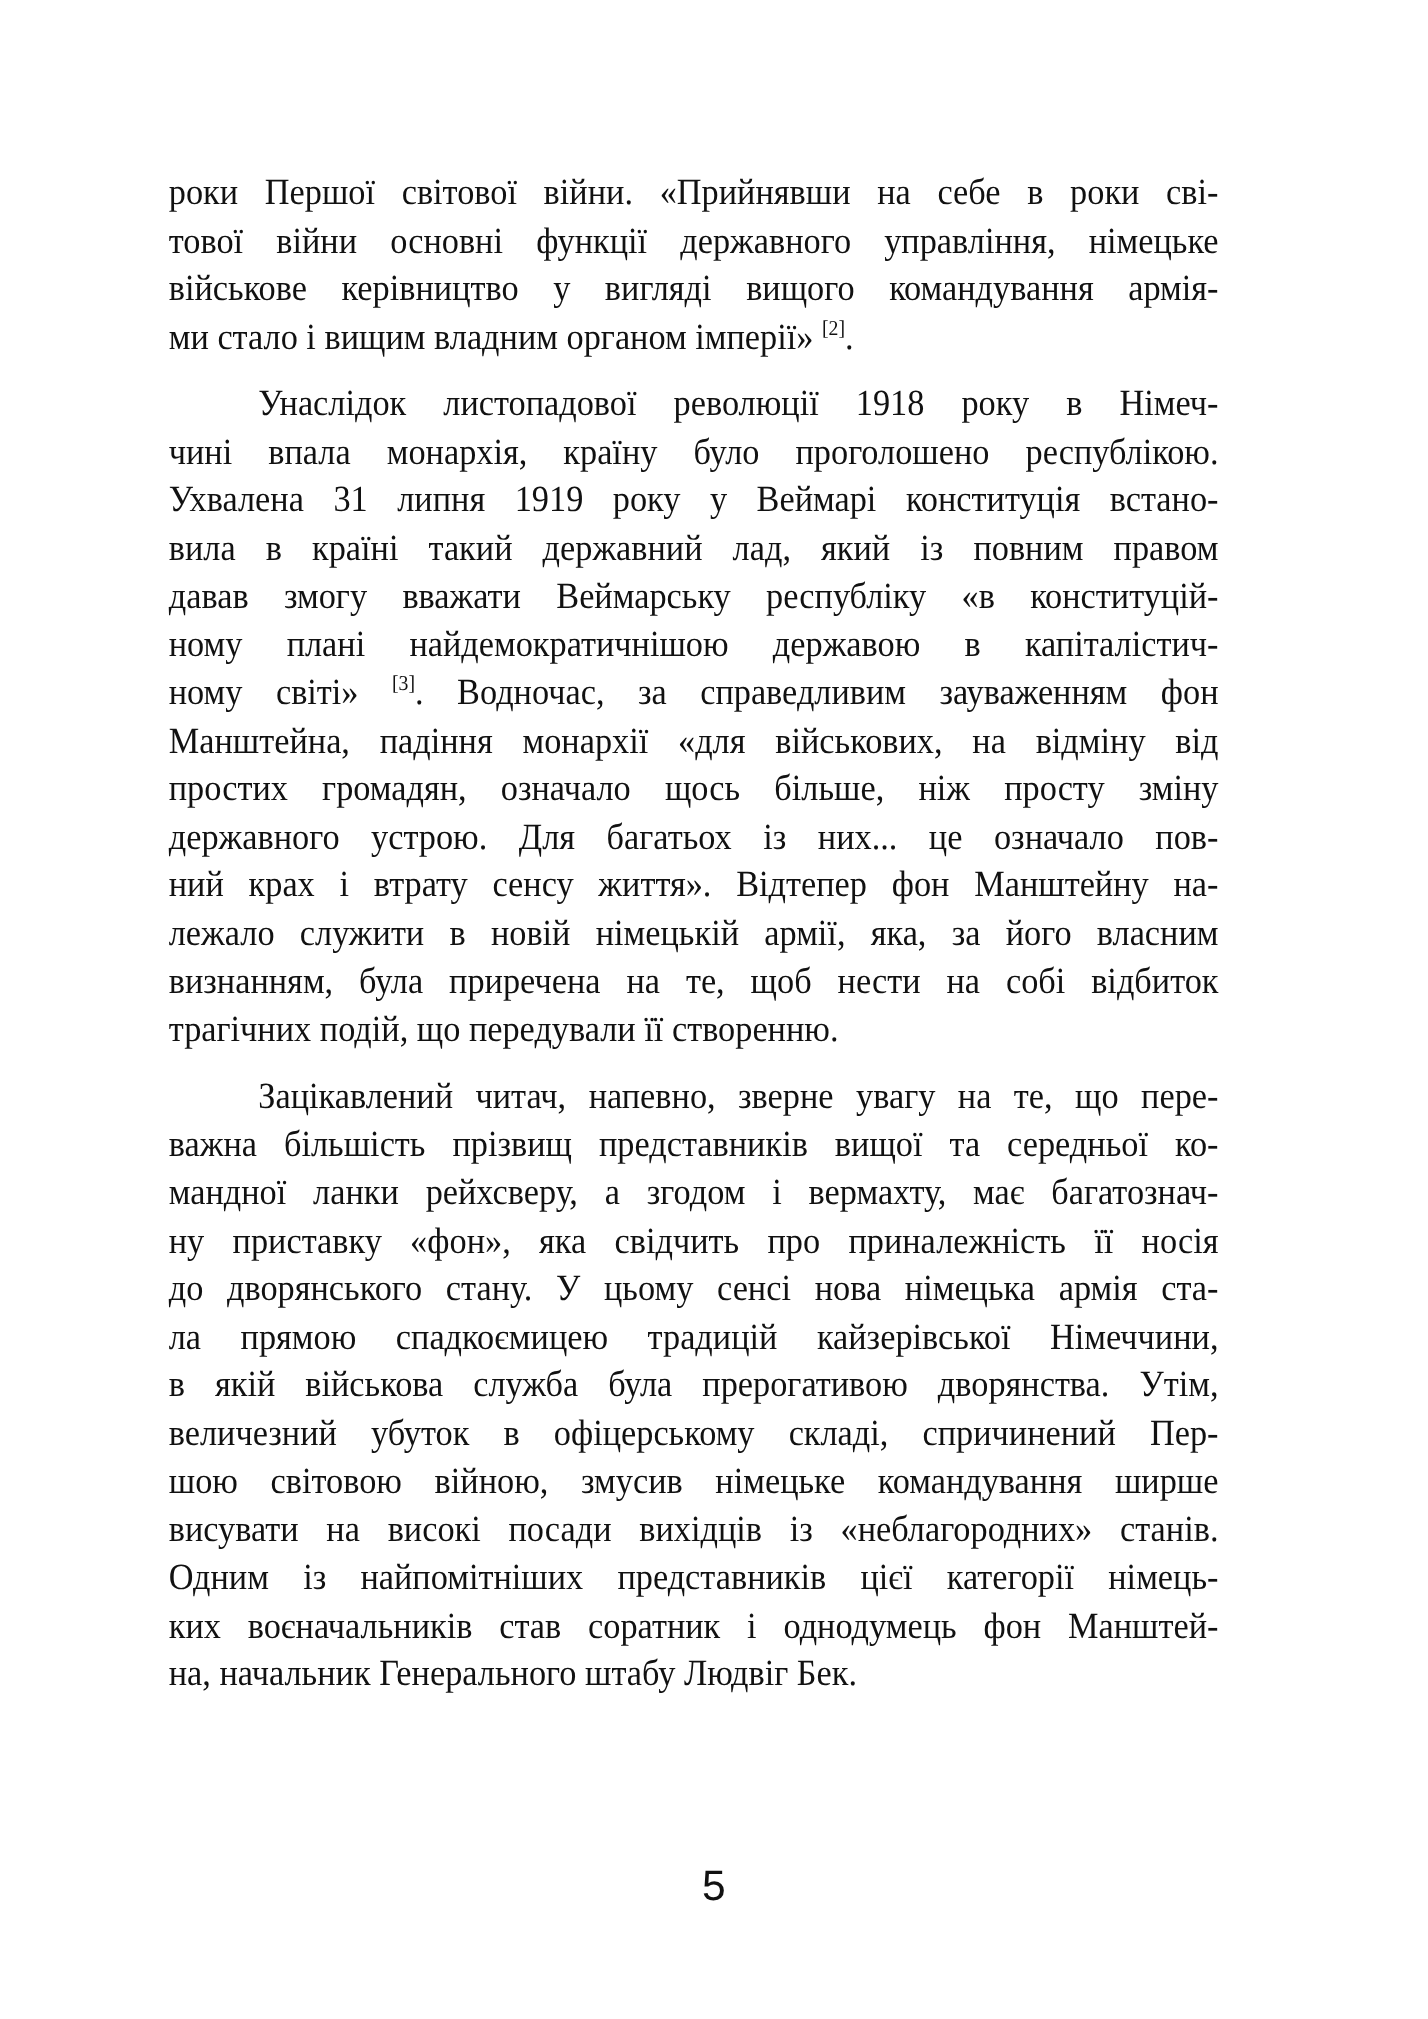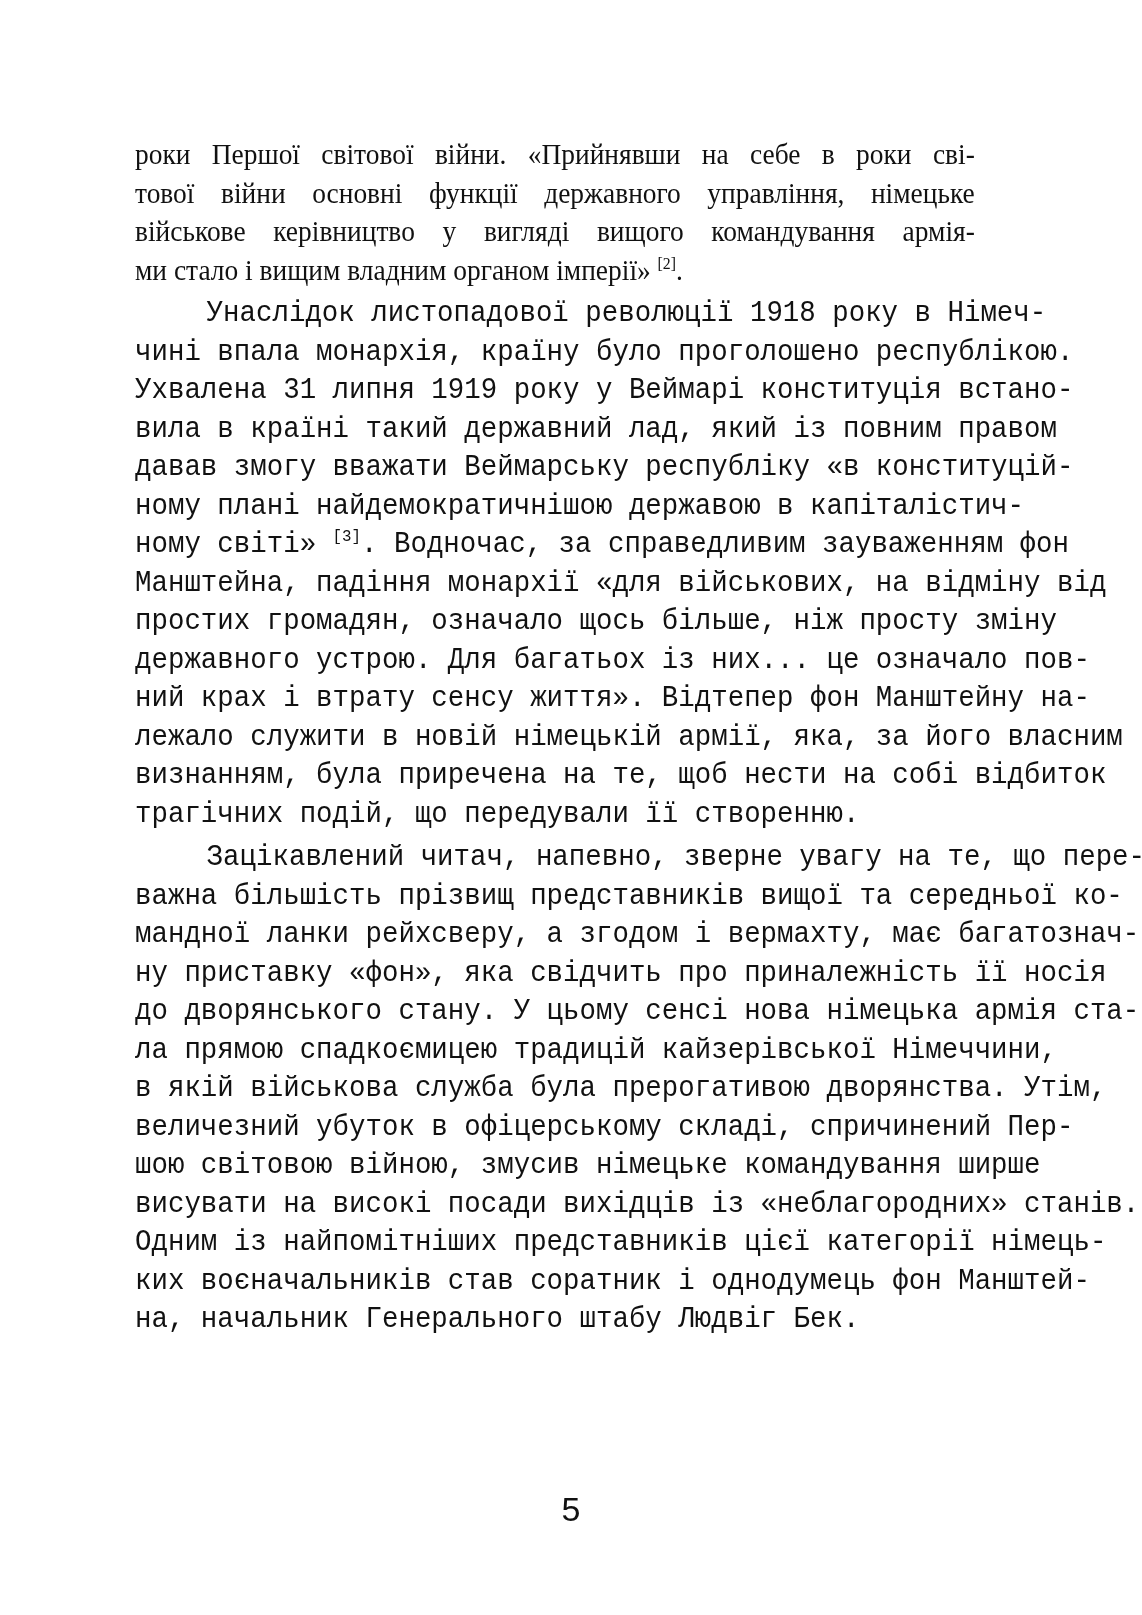--- a/index.html
+++ b/index.html
@@ -8,21 +8,21 @@
     position: absolute; left: 0; top: 0; width: 1142px; height: 1276px;
     background: #ffffff;
   }
   .text-block {
     position: absolute; left: 135px; top: 135px; width: 840px;
     font-family: "Liberation Serif", "DejaVu Serif", serif;
     font-size: 29.5px;
     color: #111111;
   }
   .paragraph { margin: 0; }
-  .paragraph + .paragraph { margin-top: 5px; font-family: Liberation Mono, monospace; }
+  .paragraph + .paragraph { margin-top: 15px; }
   .line {
     display: block;
     height: 38.5px;
     line-height: 38.5px;
     white-space: nowrap;
     text-align: justify;
     text-align-last: justify;
     transform-origin: left center;
     transform: scaleX(0.93);
     width: 107.5%;

